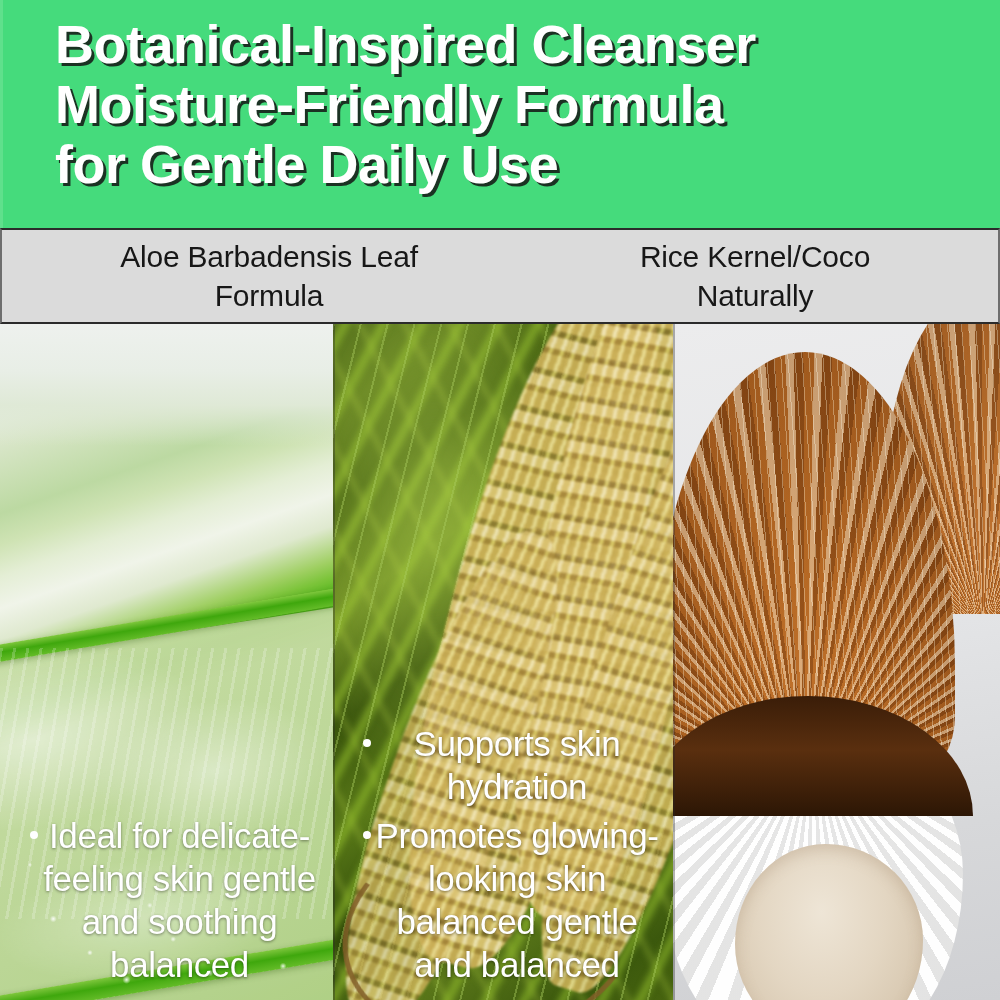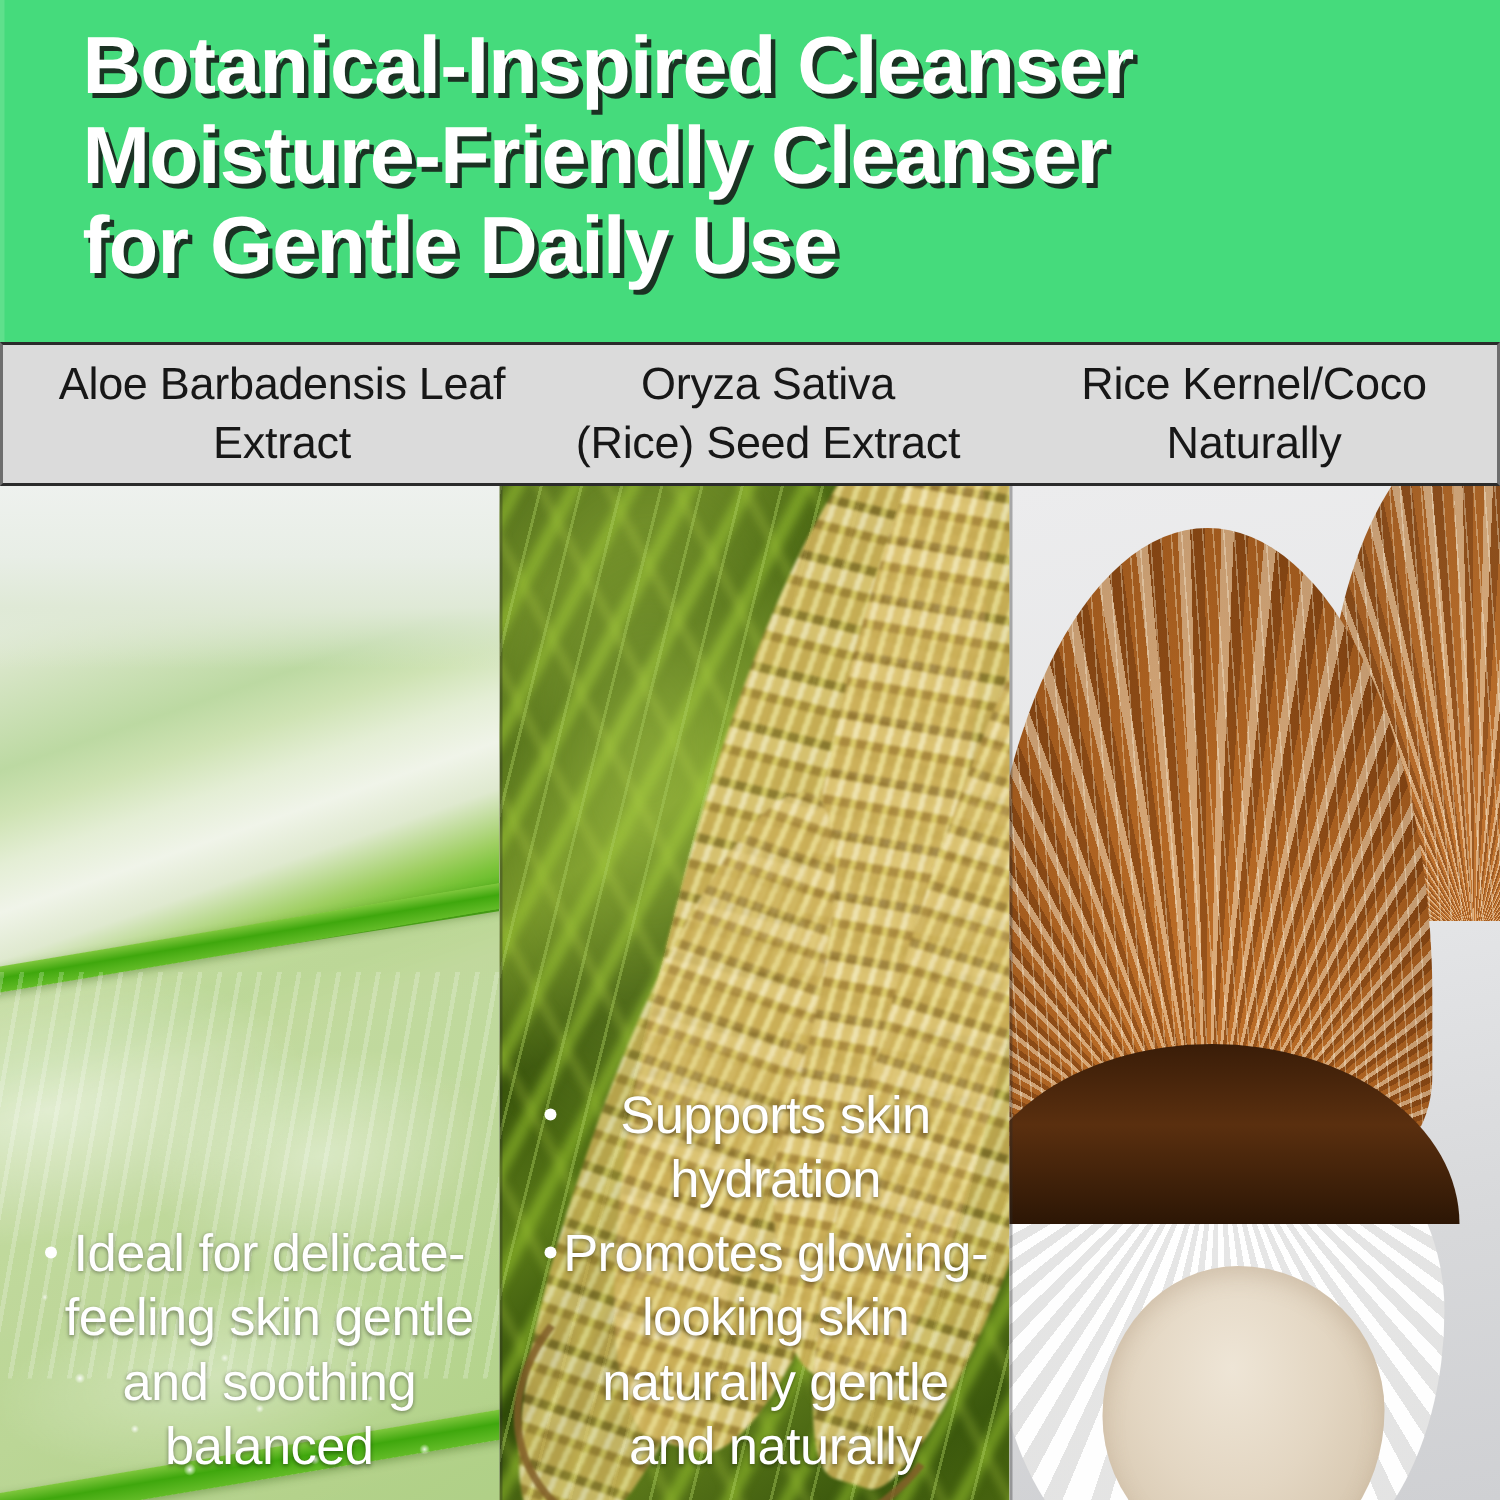--- a/index.html
+++ b/index.html
@@ -309,36 +309,30 @@
   }
 </style>
 </head>
 <body>
 
 <div class="infographic">
 
   <div class="hero">
     <div class="hero-title">
       <span class="tl">Botanical-Inspired Cleanser</span>
-      <span class="tl">Moisture-Friendly Cleanser</span>
+      <span class="tl">Moisture-Friendly Formula</span>
       <span class="tl">for Gentle Daily Use</span>
     </div>
   </div>
 
   <div class="name-band">
     <div class="name-cell">
       <span>
         <span class="nm">Aloe Barbadensis Leaf</span>
-        <span class="nm">Extract</span>
-      </span>
-    </div>
-    <div class="name-cell">
-      <span>
-        <span class="nm">Oryza Sativa</span>
-        <span class="nm">(Rice) Seed Extract</span>
+        <span class="nm">Formula</span>
       </span>
     </div>
     <div class="name-cell">
       <span>
         <span class="nm">Rice Kernel/Coco</span>
         <span class="nm">Naturally</span>
       </span>
     </div>
   </div>
 
@@ -373,21 +367,21 @@
         <div class="rice-panicle rp4"></div>
         <div class="rice-stalk"></div>
       </div>
       <div class="bullets">
         <div class="bullet">
           <span class="dot"></span>
           <span>Supports skin hydration</span>
         </div>
         <div class="bullet">
           <span class="dot"></span>
-          <span>Promotes glowing-looking skin naturally gentle and naturally</span>
+          <span>Promotes glowing-looking skin balanced gentle and balanced</span>
         </div>
       </div>
     </div>
 
     <div class="col col-coconut">
       <div class="photo">
         <div class="coco-bg"></div>
         <div class="coco-husk coco-second">
           <div class="coco-fibers"></div>
         </div>

